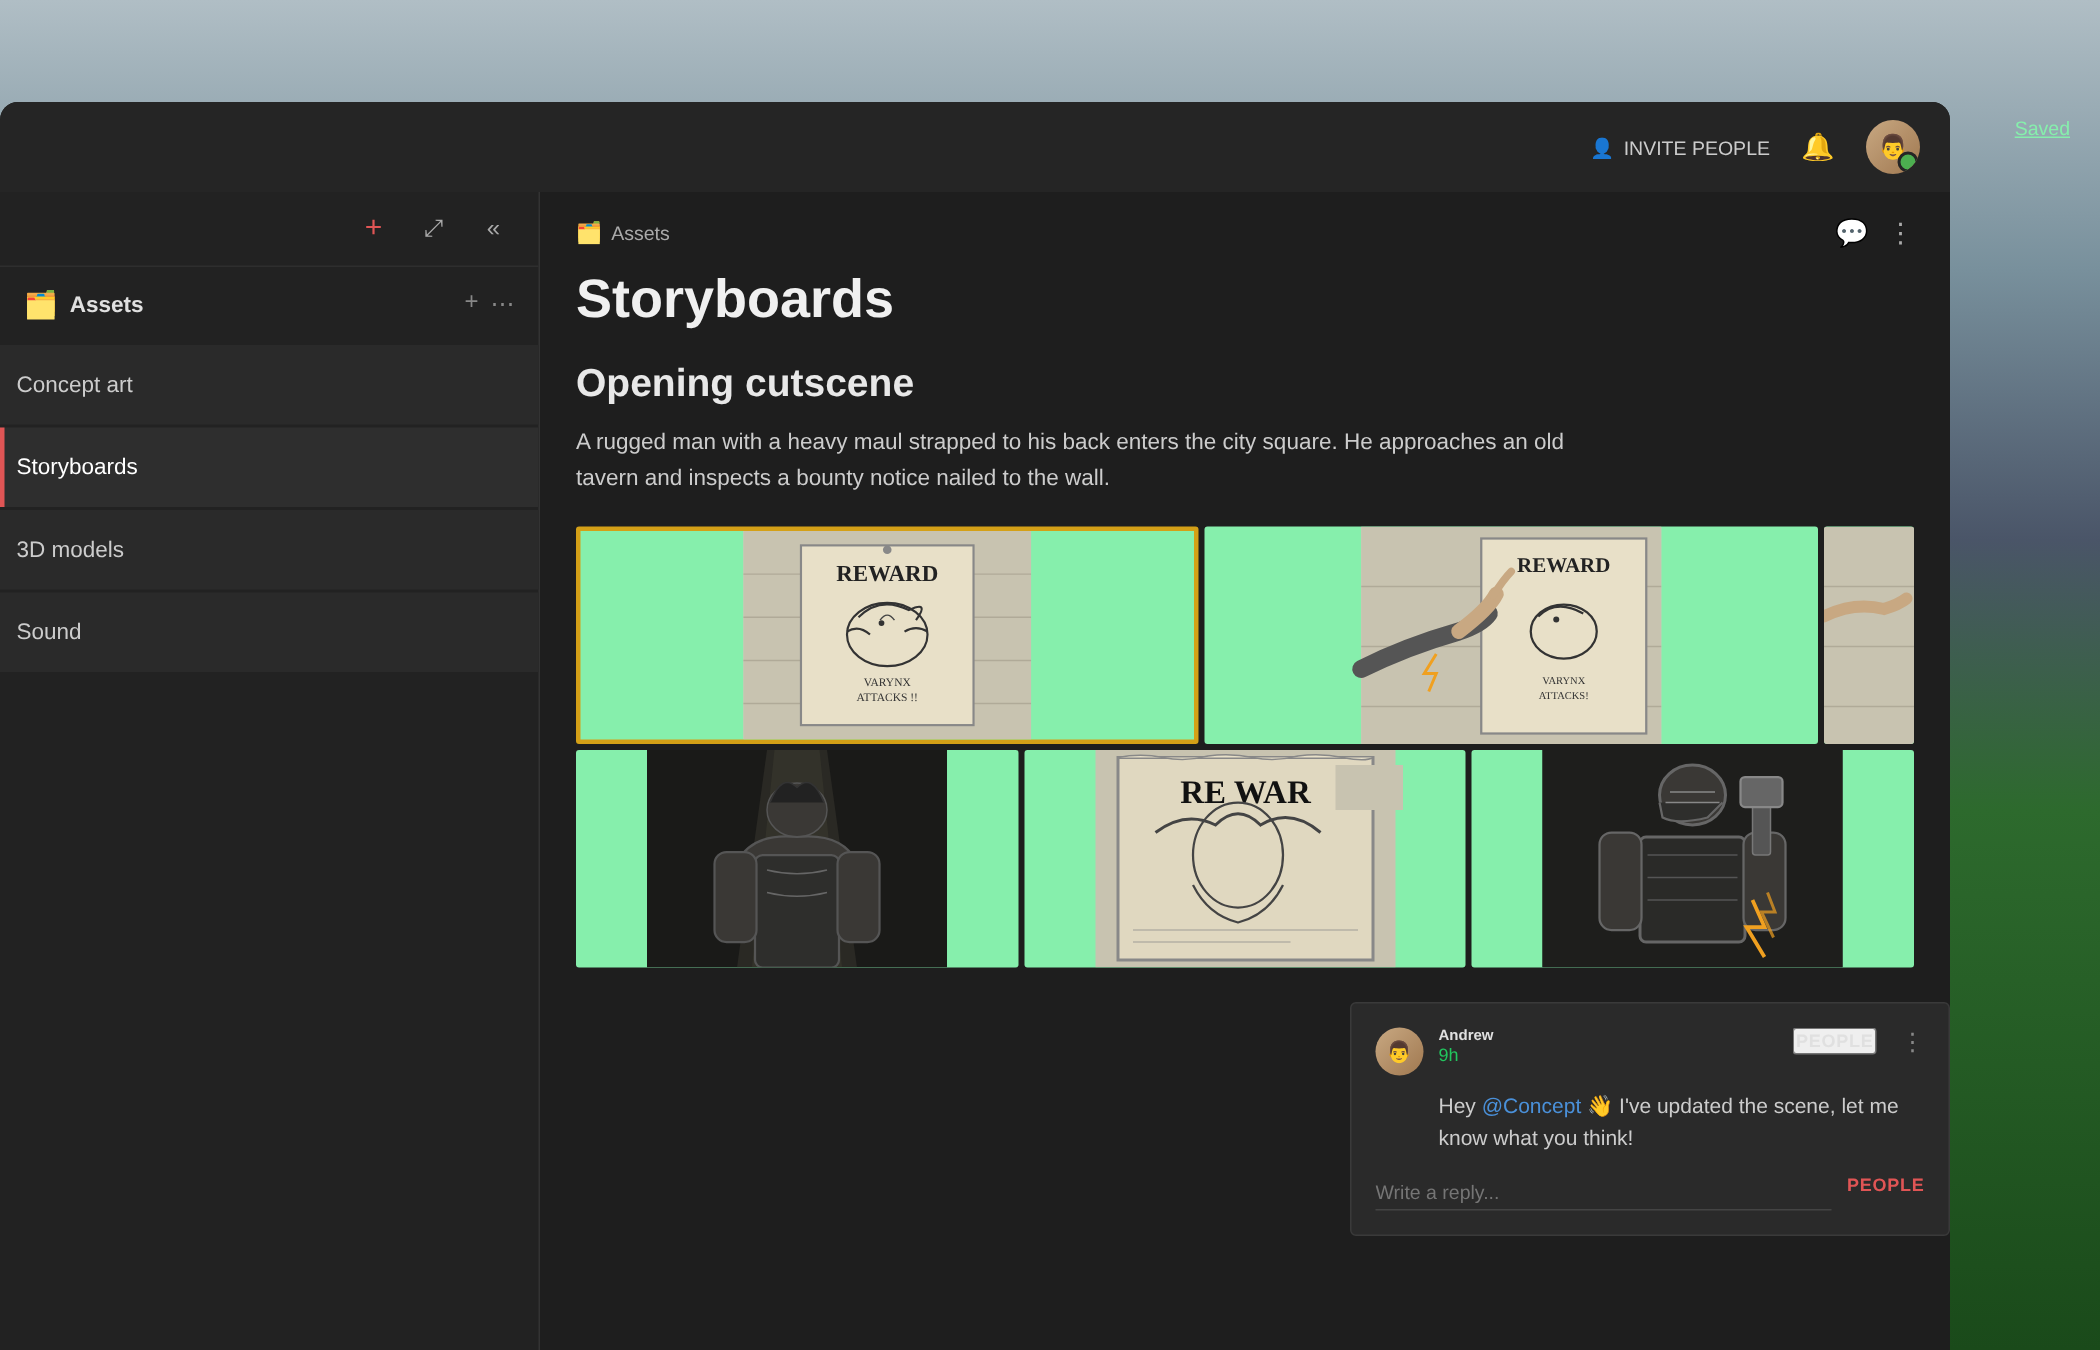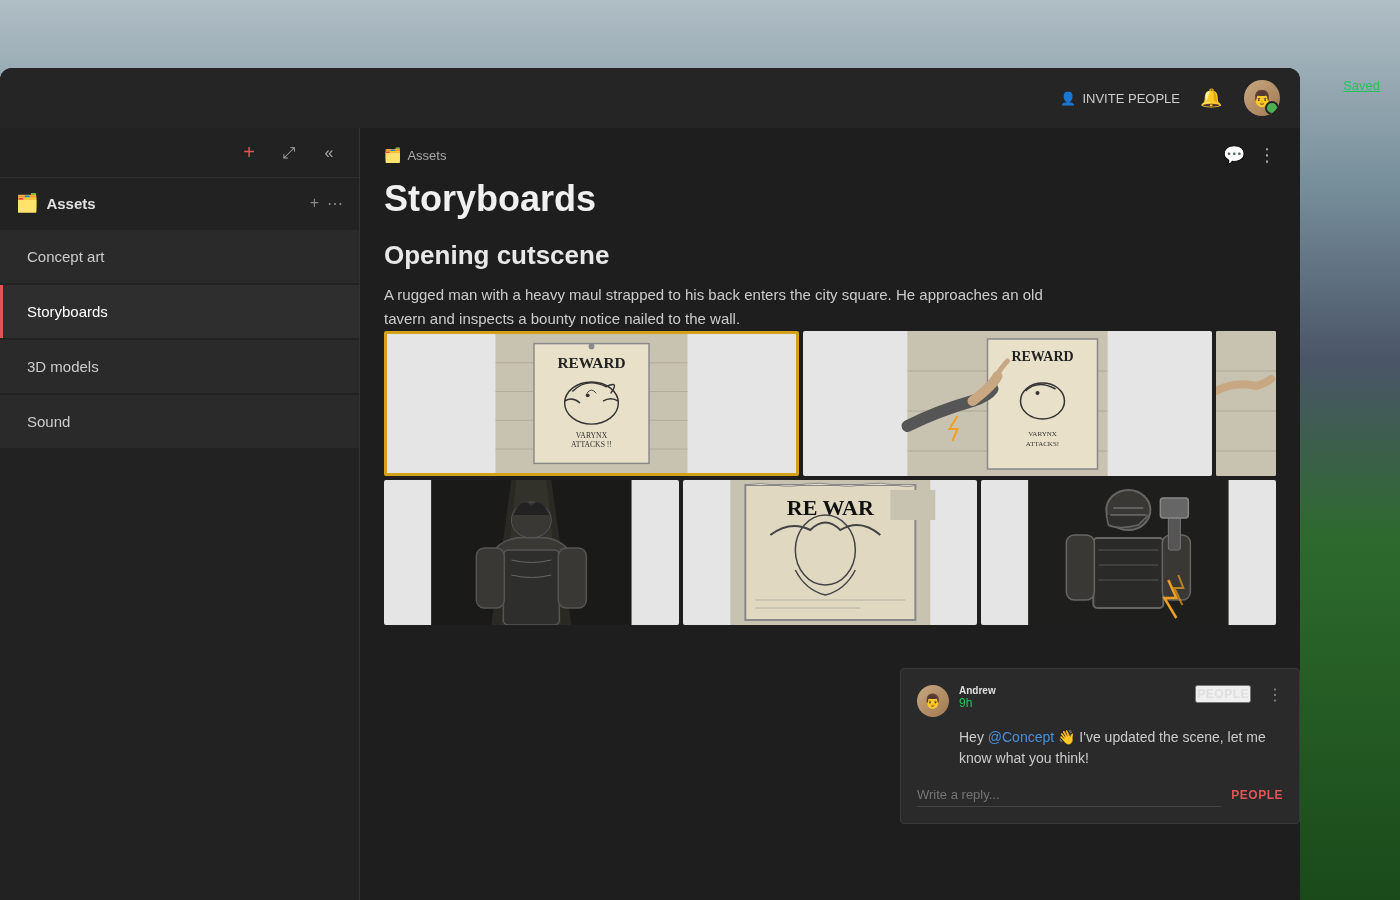--- a/index.html
+++ b/index.html
@@ -93,21 +93,21 @@
     .avatar-face {
       width: 100%;
       height: 100%;
       display: flex;
       align-items: center;
       justify-content: center;
       font-size: 16px;
     }
 
     .saved-text {
-      color: #22c55e;
+      color: #86efac;
       font-size: 13px;
       position: absolute;
       right: 20px;
       top: 78px;
       text-decoration: underline;
     }
 
     
     .app-body {
       display: flex;
@@ -183,21 +183,21 @@
     }
 
     .sidebar-nav {
       flex: 1;
       overflow-y: auto;
     }
 
     .nav-item {
       display: flex;
       align-items: center;
-      padding: 18px 24px;
+      padding: 18px 8px;
       color: #ccc;
       font-size: 15px;
       cursor: pointer;
       border-left: 3px solid transparent;
       background: #2a2a2a;
       margin: 2px 0;
       transition: background 0.1s;
     }
 
     .nav-item.active {
@@ -263,34 +263,35 @@
       font-size: 26px;
       font-weight: 600;
       color: #e8e8e8;
       margin-bottom: 12px;
     }
 
     .description-text {
       color: #ccc;
       font-size: 15px;
       line-height: 1.6;
+      margin-bottom: 20px;
       max-width: 700px;
     }
 
     
     .storyboard-grid-row {
       display: flex;
       gap: 4px;
       margin-bottom: 4px;
     }
 
     .storyboard-cell {
       flex: 1;
       height: 145px;
-      background: #e5e5e5;
+      background: #86efac;
       border-radius: 2px;
       overflow: hidden;
       position: relative;
     }
 
     
     .sketch-svg {
       width: 100%;
       height: 100%;
     }
@@ -365,21 +366,21 @@
       margin-bottom: 14px;
       padding-left: 42px;
     }
 
     .mention {
       color: #4a90d9;
     }
 
     .comment-reply-area {
       display: flex;
-      align-items: center;
+      align-items: flex-start;
       gap: 10px;
       padding-left: 0;
     }
 
     .reply-input {
       flex: 1;
       background: none;
       border: none;
       border-bottom: 1px solid #444;
       color: #888;

